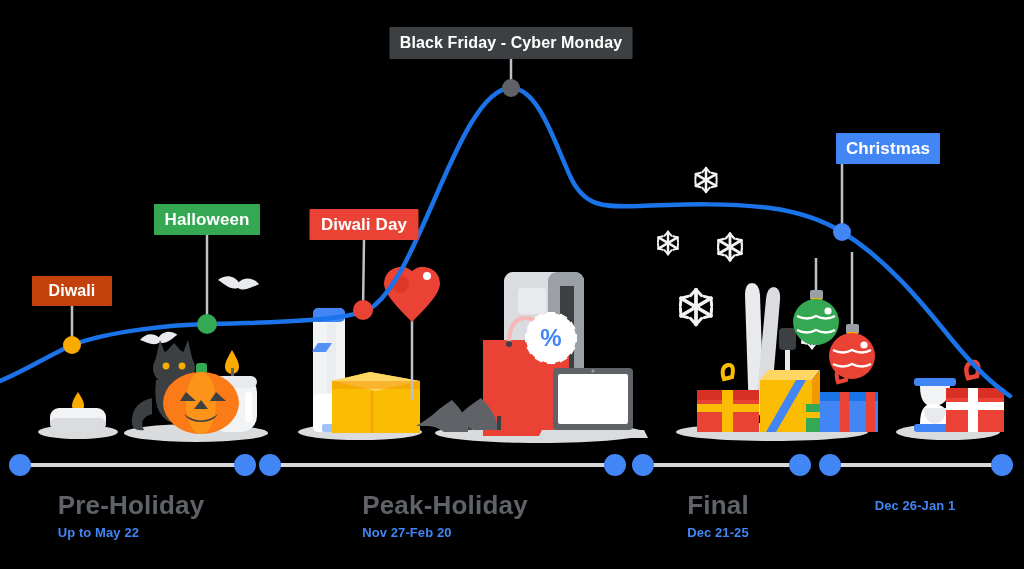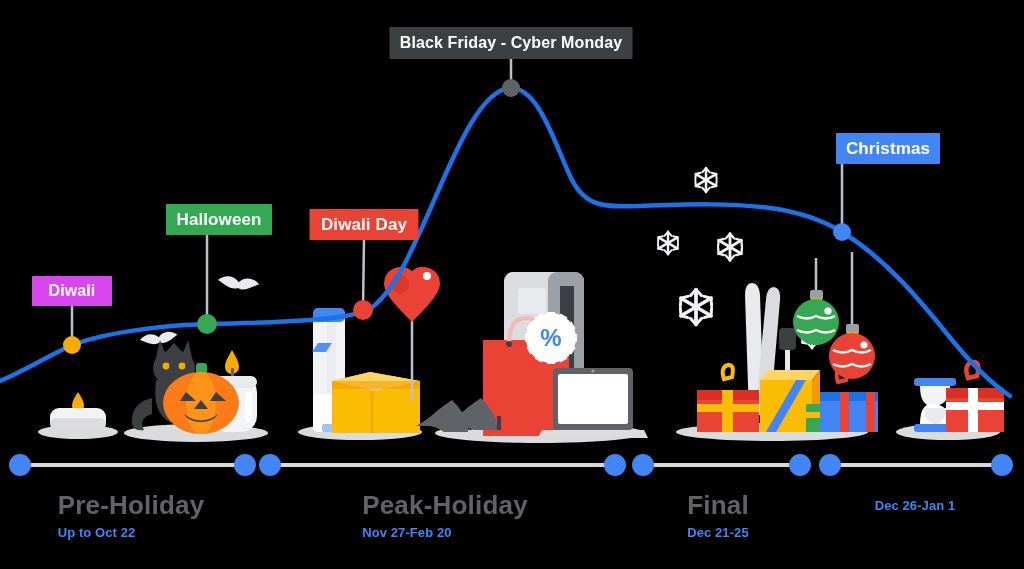--- a/index.html
+++ b/index.html
@@ -300,43 +300,43 @@
         <circle cx="270" cy="465" r="11"></circle>
         <circle cx="615" cy="465" r="11"></circle>
         <circle cx="643" cy="465" r="11"></circle>
         <circle cx="800" cy="465" r="11"></circle>
         <circle cx="830" cy="465" r="11"></circle>
         <circle cx="1002" cy="465" r="11"></circle>
       </g>
     </g>
   </svg>
 
-  <div class="badge" style="left:72px;top:276px;width:80px;height:30px;background:#d946ef;font-size:16px;">
+  <div class="badge" style="left:72px;top:276px;width:80px;height:30px;background:#c2410c;font-size:16px;">
     <span>Diwali</span>
   </div>
 
-  <div class="badge" style="left:207px;top:204px;width:106px;height:31px;background:#34A853;font-size:17px;margin-left:12px;">
+  <div class="badge" style="left:207px;top:204px;width:106px;height:31px;background:#34A853;font-size:17px;">
     <span>Halloween</span>
   </div>
 
   <div class="badge" style="left:364px;top:209px;width:109px;height:31px;background:#EA4335;font-size:17px;">
     <span>Diwali Day</span>
   </div>
 
   <div class="badge" style="left:511px;top:27px;width:243px;height:32px;background:#3c4043;font-size:16px;">
     <span>Black Friday - Cyber Monday</span>
   </div>
 
   <div class="badge" style="left:888px;top:133px;width:104px;height:31px;background:#4285F4;font-size:17px;">
     <span>Christmas</span>
   </div>
 
   <div class="phase" style="left:131px;top:492px;">
     <div class="pname">Pre-Holiday</div>
-    <div class="pdate">Up to Oct 22</div>
+    <div class="pdate">Up to May 22</div>
   </div>
 
   <div class="phase" style="left:445px;top:492px;">
     <div class="pname">Peak-Holiday</div>
     <div class="pdate">Nov 27-Feb 20</div>
   </div>
 
   <div class="phase" style="left:718px;top:492px;">
     <div class="pname">Final</div>
     <div class="pdate">Dec 21-25</div>

